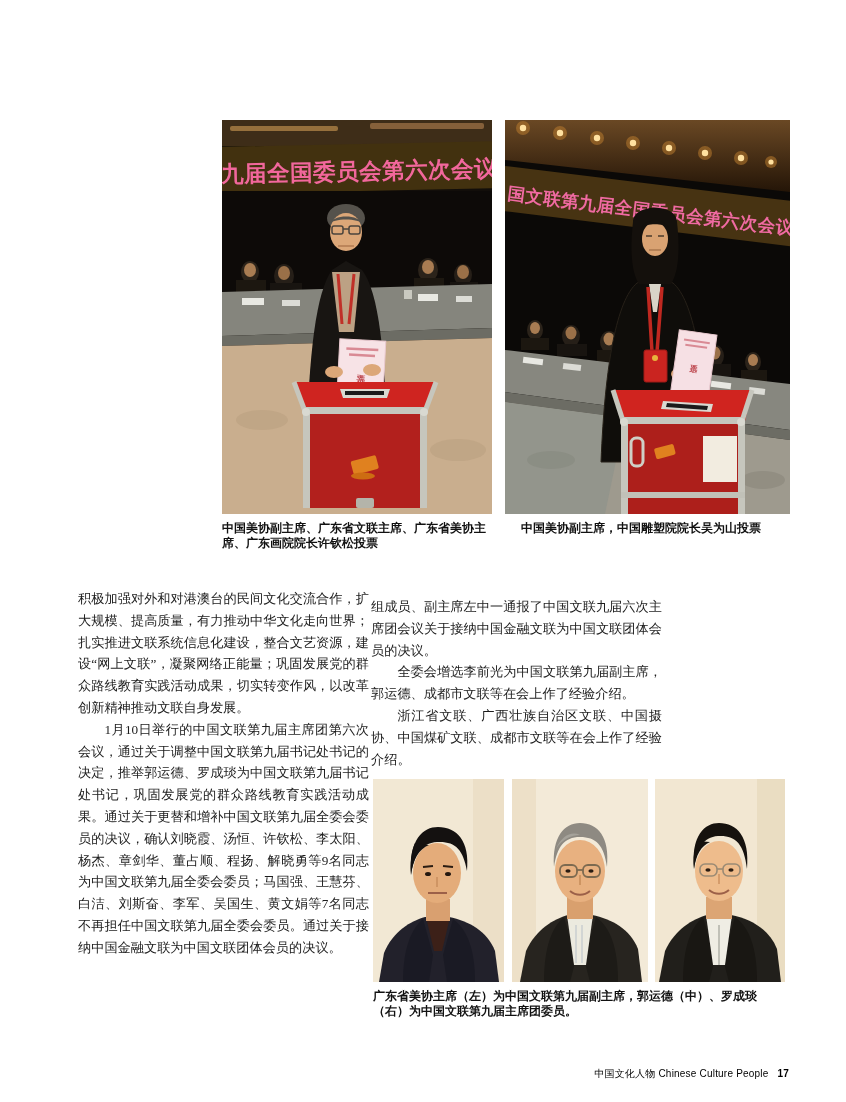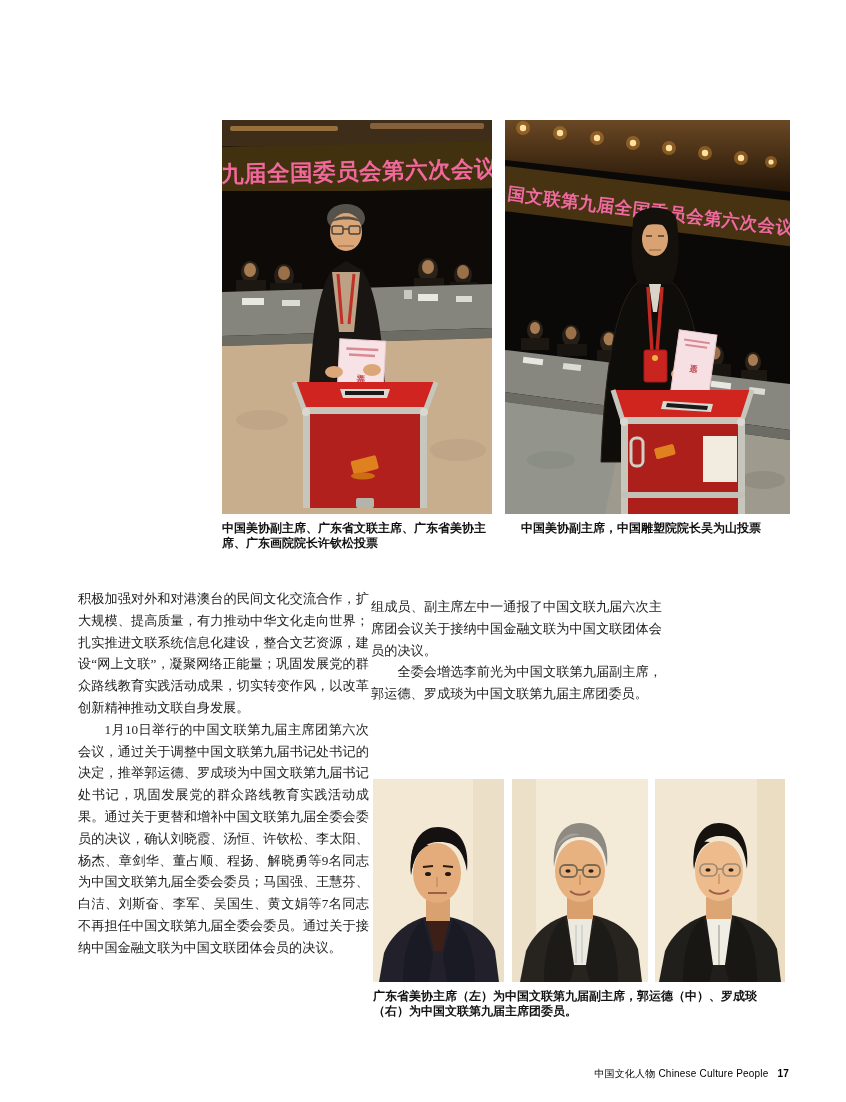--- a/index.html
+++ b/index.html
@@ -250,21 +250,22 @@
 
   <div class="caption" id="caption1">中国美协副主席、广东省文联主席、广东省美协主席、广东画院院长许钦松投票</div>
   <div class="caption" id="caption2">中国美协副主席，中国雕塑院院长吴为山投票</div>
 
   <div class="col" id="col1">
     <p>积极加强对外和对港澳台的民间文化交流合作，扩大规模、提高质量，有力推动中华文化走向世界；扎实推进文联系统信息化建设，整合文艺资源，建设“网上文联”，凝聚网络正能量；巩固发展党的群众路线教育实践活动成果，切实转变作风，以改革创新精神推动文联自身发展。</p>
     <p class="indent">1月10日举行的中国文联第九届主席团第六次会议，通过关于调整中国文联第九届书记处书记的决定，推举郭运德、罗成琰为中国文联第九届书记处书记，巩固发展党的群众路线教育实践活动成果。通过关于更替和增补中国文联第九届全委会委员的决议，确认刘晓霞、汤恒、许钦松、李太阳、杨杰、章剑华、董占顺、程扬、解晓勇等9名同志为中国文联第九届全委会委员；马国强、王慧芬、白洁、刘斯奋、李军、吴国生、黄文娟等7名同志不再担任中国文联第九届全委会委员。通过关于接纳中国金融文联为中国文联团体会员的决议。</p>
   </div>
   <div class="col" id="col2">
     <p>组成员、副主席左中一通报了中国文联九届六次主席团会议关于接纳中国金融文联为中国文联团体会员的决议。</p>
-    <p class="indent">全委会增选李前光为中国文联第九届副主席，郭运德、罗成琰为中国文联第九届主席团委员。</p>
+    <p class="indent">全委会增选李前光为中国文联第九届副主席，郭运德、成都市文联等在会上作了经验介绍。</p>
+    <p class="indent">浙江省文联、广西壮族自治区文联、中国摄协、中国煤矿文联、成都市文联等在会上作了经验介绍。</p>
   </div>
 
   <div class="portraits">
 
     <div class="portrait">
       <svg viewBox="0 0 131 203" width="131" height="203">
         <rect width="131" height="203" fill="#f2e8d4"></rect>
         <rect x="100" width="31" height="203" fill="#e9dcc2" opacity="0.7"></rect>
         <path d="M 6,203 L 11,174 C 20,152 38,142 52,138 L 76,138 C 96,142 114,152 122,172 L 126,203 Z" fill="#22212b"></path>
         <path d="M 50,140 L 60,176 L 56,203 L 30,203 C 30,170 38,150 50,140 Z" fill="#1a1a24"></path>

